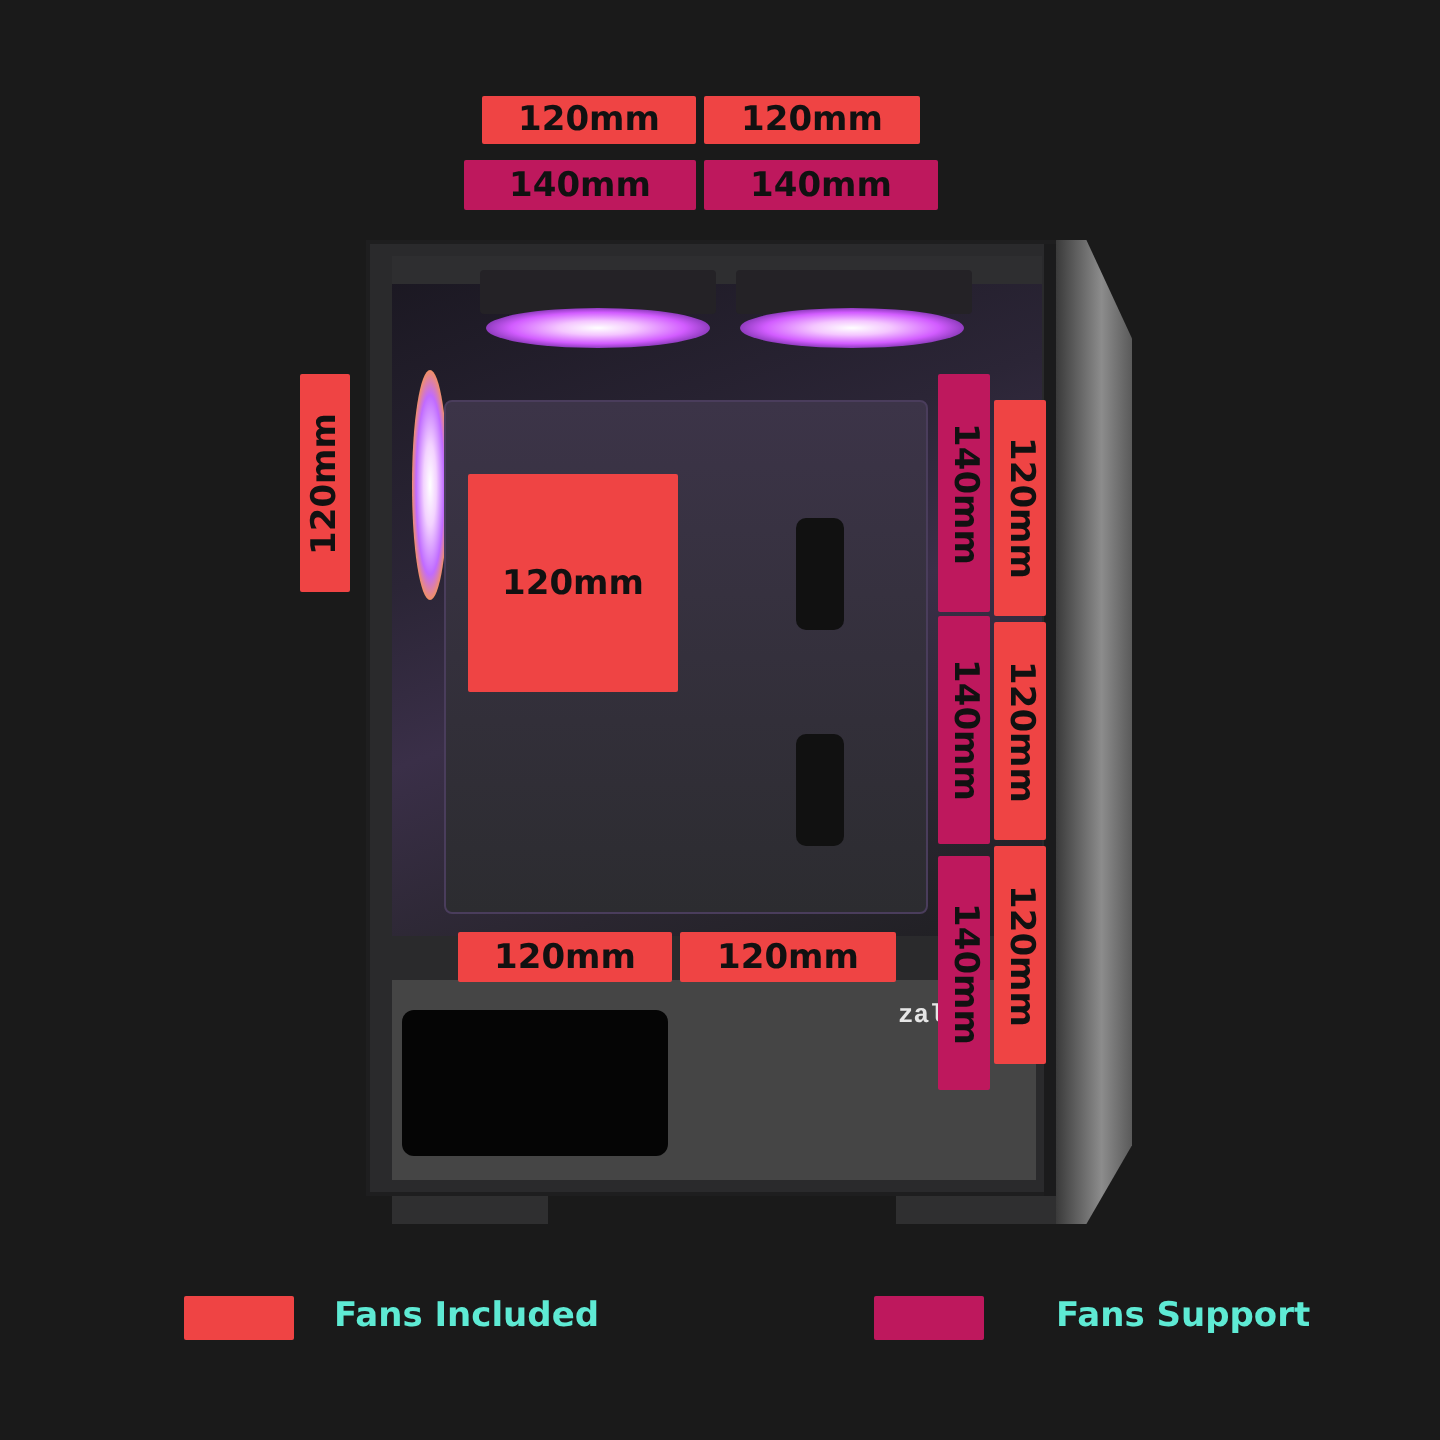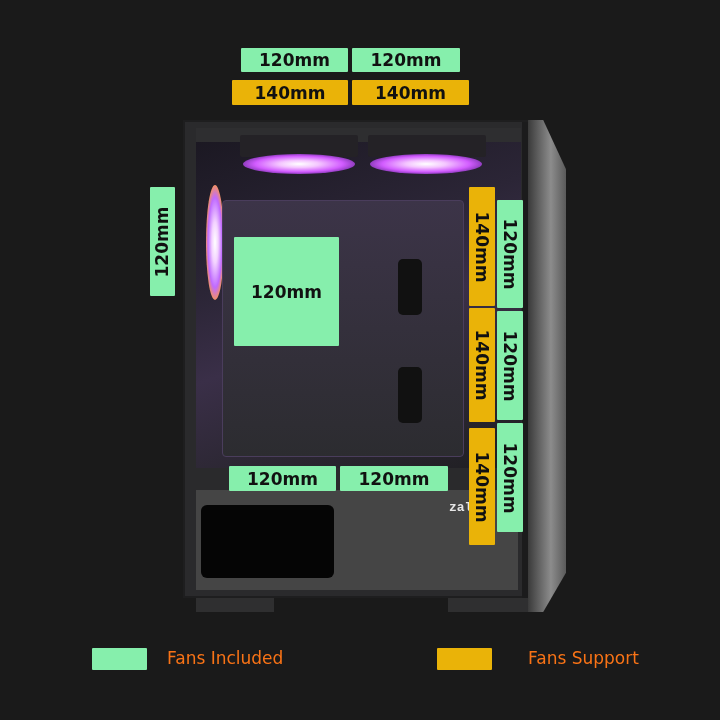--- a/index.html
+++ b/index.html
@@ -5,22 +5,22 @@
   html, body { margin: 0; padding: 0; }
   body {
     width: 720px; height: 720px; background: #1a1a1a; position: relative; overflow: hidden;
     font-family: "DejaVu Sans", sans-serif;
   }
   .tag {
     position: absolute; display: flex; align-items: center; justify-content: center;
     font-weight: bold; font-size: 17px; color: #111; box-sizing: border-box;
     border-radius: 1px;
   }
-  .cyan { background: #86efac; }
-  .green { background: #eab308; }
+  .cyan { background: #ef4444; }
+  .green { background: #be185d; }
   .vtext { white-space: nowrap; }
   .rot-cw { transform: rotate(90deg); }
   .rot-ccw { transform: rotate(-90deg); }
 
   
   .case-body {
     position: absolute; left: 183px; top: 120px; width: 347px; height: 478px;
     background: #2a2a2c; border: 2px solid #1e1e1f; box-sizing: border-box;
   }
   .case-interior {
@@ -50,21 +50,21 @@
   .logo { position: absolute; left: 449px; top: 500px; color: #e6e6e6; font-weight: bold; font-size: 13px; font-family: Liberation Mono, monospace; }
   .front-panel {
     position: absolute; left: 528px; top: 120px; width: 38px; height: 492px;
     background: linear-gradient(90deg, #3a3a3a 0%, #6a6a6a 35%, #8c8c8c 60%, #5a5a5a 100%);
     border-radius: 0 10px 10px 0;
     clip-path: polygon(0 0, 40% 0, 100% 10%, 100% 92%, 40% 100%, 0 100%);
   }
   .front-trim { position: absolute; left: 522px; top: 122px; width: 6px; height: 488px; background: #1b1b1c; }
   .foot { position: absolute; top: 598px; height: 14px; background: #2f2f30; }
   .legend-swatch { position: absolute; width: 55px; height: 22px; border-radius: 1px; }
-  .legend-label { position: absolute; color: #f97316; font-weight: normal; font-size: 17px; white-space: nowrap; }
+  .legend-label { position: absolute; color: #5eead4; font-weight: bold; font-size: 17px; white-space: nowrap; }
 </style>
 </head>
 <body>
 
 <div>
   <div class="case-body"></div>
   <div class="case-interior"></div>
   <div class="top-rail"></div>
   <div class="fan-housing" style="left:240px;top:135px;width:118px;"></div>
   <div class="fan-housing" style="left:368px;top:135px;width:118px;"></div>

